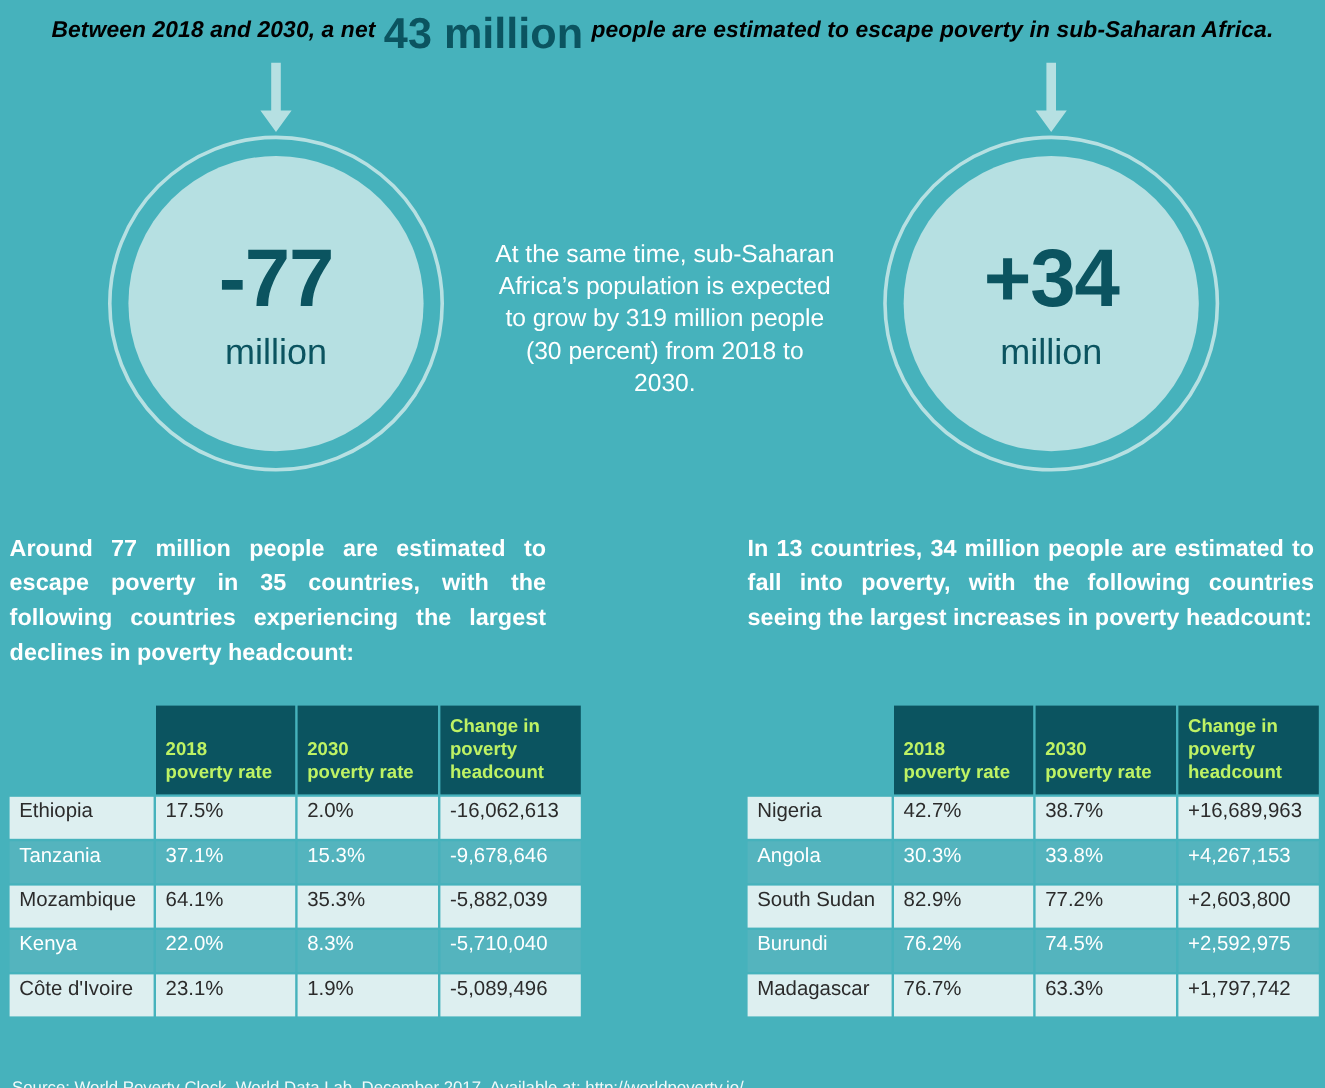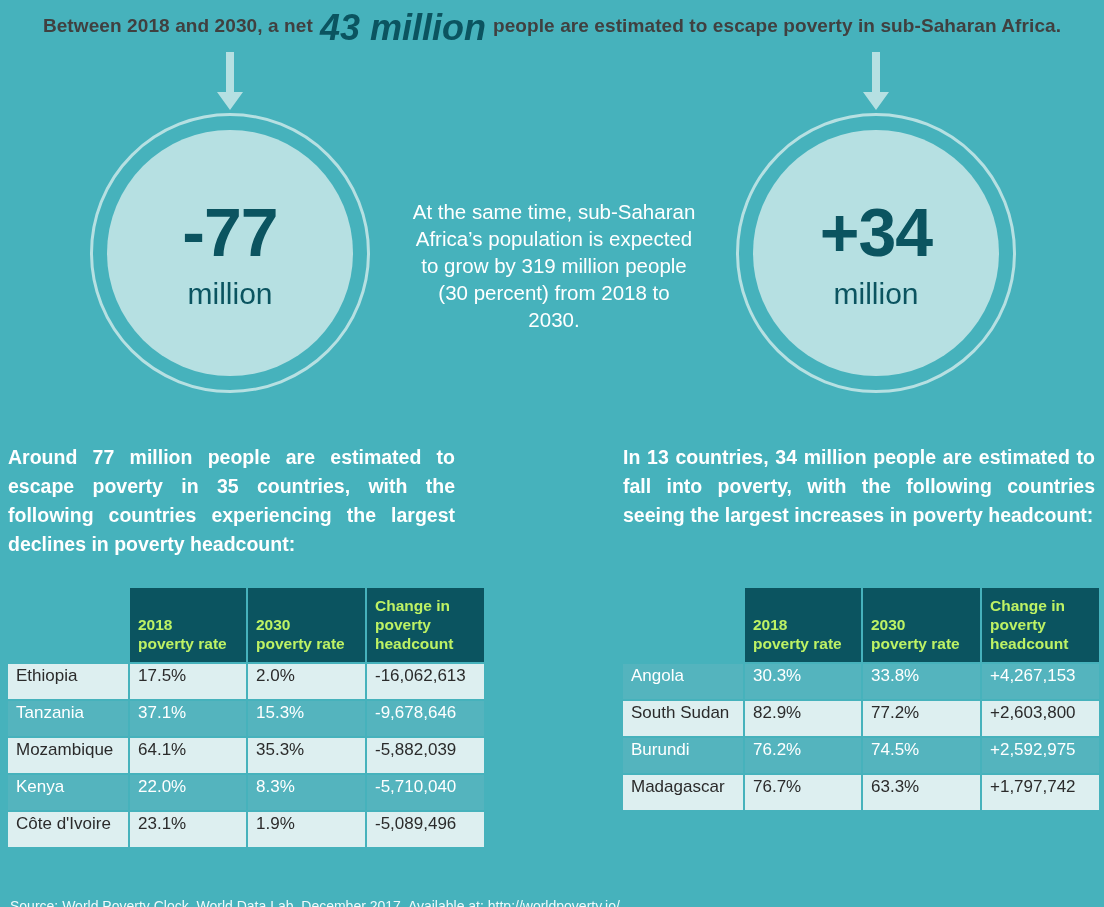--- a/index.html
+++ b/index.html
@@ -22,31 +22,31 @@
     left: 0; top: 0;
     width: 1104px; height: 52px;
     display: flex;
     align-items: center;
     justify-content: center;
     white-space: nowrap;
   }
   .hl-text {
     font-size: 19px;
     font-weight: bold;
-    color: #404040;
+    color: #000000;
     letter-spacing: .1px;
+    font-style: italic;
   }
   .hl-big {
     font-size: 36px;
     font-weight: bold;
     color: #0b5460;
     padding: 0 7px;
     position: relative;
     top: 2px;
-    font-style: italic;
   }
 
   
   .arrow {
     position: absolute;
     width: 30px;
     height: 62px;
   }
   #arrow-left  { left: 215px; top: 52px; }
   #arrow-right { left: 861px; top: 52px; }
@@ -303,20 +303,26 @@
         <span>poverty rate</span>
       </th>
       <th class="hd">
         <span>Change in</span><br>
         <span>poverty</span><br>
         <span>headcount</span>
       </th>
     </tr>
   </thead>
   <tbody>
+    <tr class="odd">
+      <td>Nigeria</td>
+      <td>42.7%</td>
+      <td>38.7%</td>
+      <td>+16,689,963</td>
+    </tr>
     <tr class="even">
       <td>Angola</td>
       <td>30.3%</td>
       <td>33.8%</td>
       <td>+4,267,153</td>
     </tr>
     <tr class="odd">
       <td>South Sudan</td>
       <td>82.9%</td>
       <td>77.2%</td>

